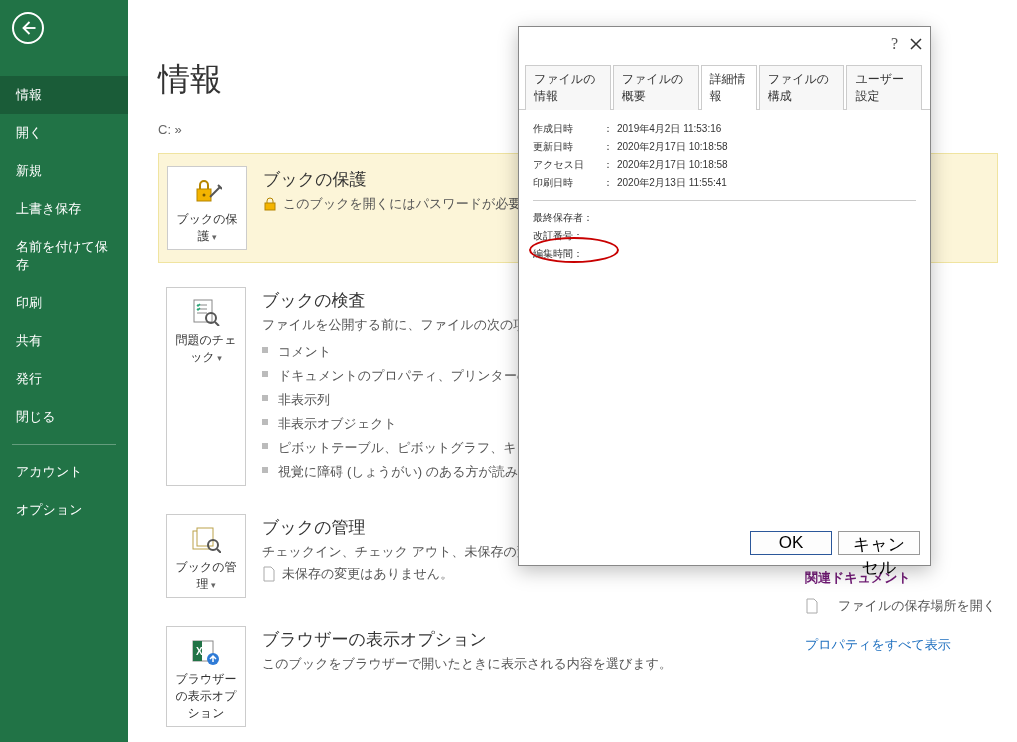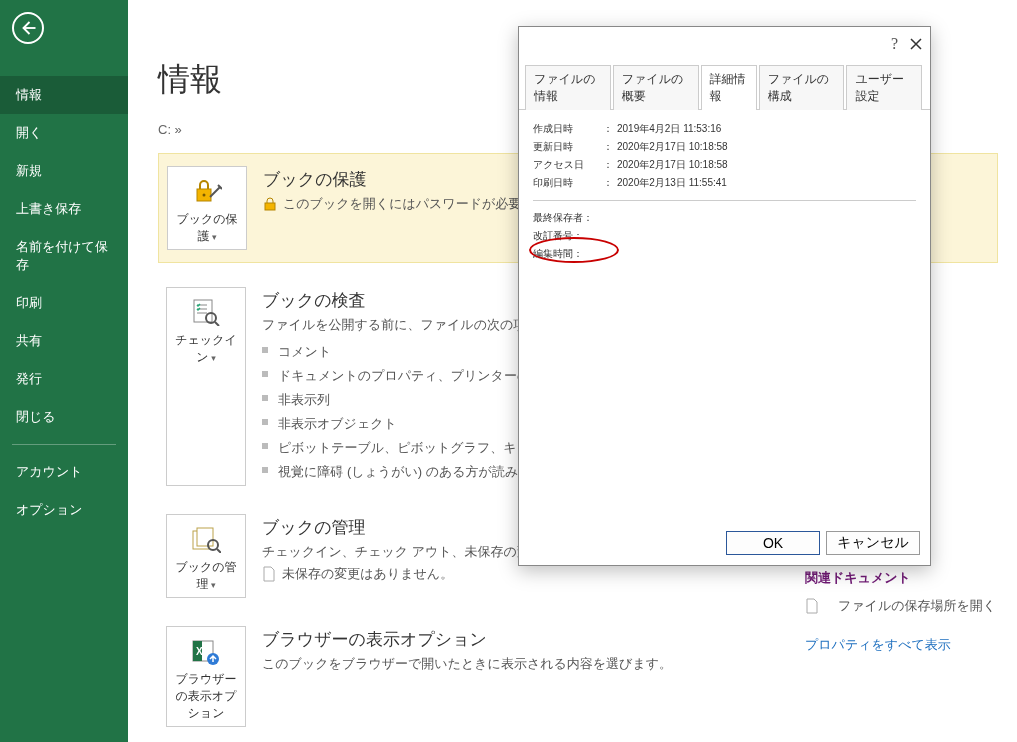--- a/index.html
+++ b/index.html
@@ -85,21 +85,21 @@
   .dlg-row .dlab { width:66px;}
   .dlg-row .dcol { color:#333; padding:0 4px;}
   .dlg-sep { height:1px; background:#ccc; margin:8px 0;}
   .circle-anno {
     position:absolute; left:10px; top:210px; width:90px; height:26px;
     border:2px solid #c80000; border-radius:50%;
     pointer-events:none;
   }
   .dlg-btns { position:absolute; bottom:10px; right:10px; display:flex; gap:6px;}
   .dlg-btns button {
-    width:94px; height:24px; font-size:14px; border:1px solid #999; background:#fdfdfd; cursor:pointer;
+    width:82px; height:24px; font-size:17px; border:1px solid #999; background:#fdfdfd; cursor:pointer;
   }
   .dlg-btns button.primary { border:1px solid #2b579a; }
   svg { display:block; }
 </style>
 </head>
 <body>
 
 <div class="topbar">
   <div class="back">
     <svg width="18" height="18" viewBox="0 0 24 24">
@@ -157,21 +157,21 @@
     <div class="tilebox">
       <div class="iconarea">
         <svg width="30" height="28" viewBox="0 0 30 28">
           <rect x="3" y="2" width="18" height="22" fill="#fff" stroke="#888"></rect>
           <path d="M6 7 h10 M6 11 h10 M6 15 h10" stroke="#888"></path>
           <path d="M6 7 l1 1 2-2 M6 11 l1 1 2-2" stroke="#2a7" stroke-width="1.5" fill="none"></path>
           <circle cx="20" cy="20" r="5" fill="none" stroke="#555" stroke-width="2"></circle>
           <path d="M24 24 L28 28" stroke="#555" stroke-width="2"></path>
         </svg>
       </div>
-      <div class="tile-drop">チェックイン</div>
+      <div class="tile-drop">問題のチェック</div>
     </div>
     <div class="sectbody">
       <h3>ブックの検査</h3>
       <div class="note">ファイルを公開する前に、ファイルの次の項目を確認し</div>
       <ul class="bullets">
         <li>コメント</li>
         <li>ドキュメントのプロパティ、プリンターのパス、作成者</li>
         <li>非表示列</li>
         <li>非表示オブジェクト</li>
         <li>ピボットテーブル、ピボットグラフ、キューブ数式、ス</li>

